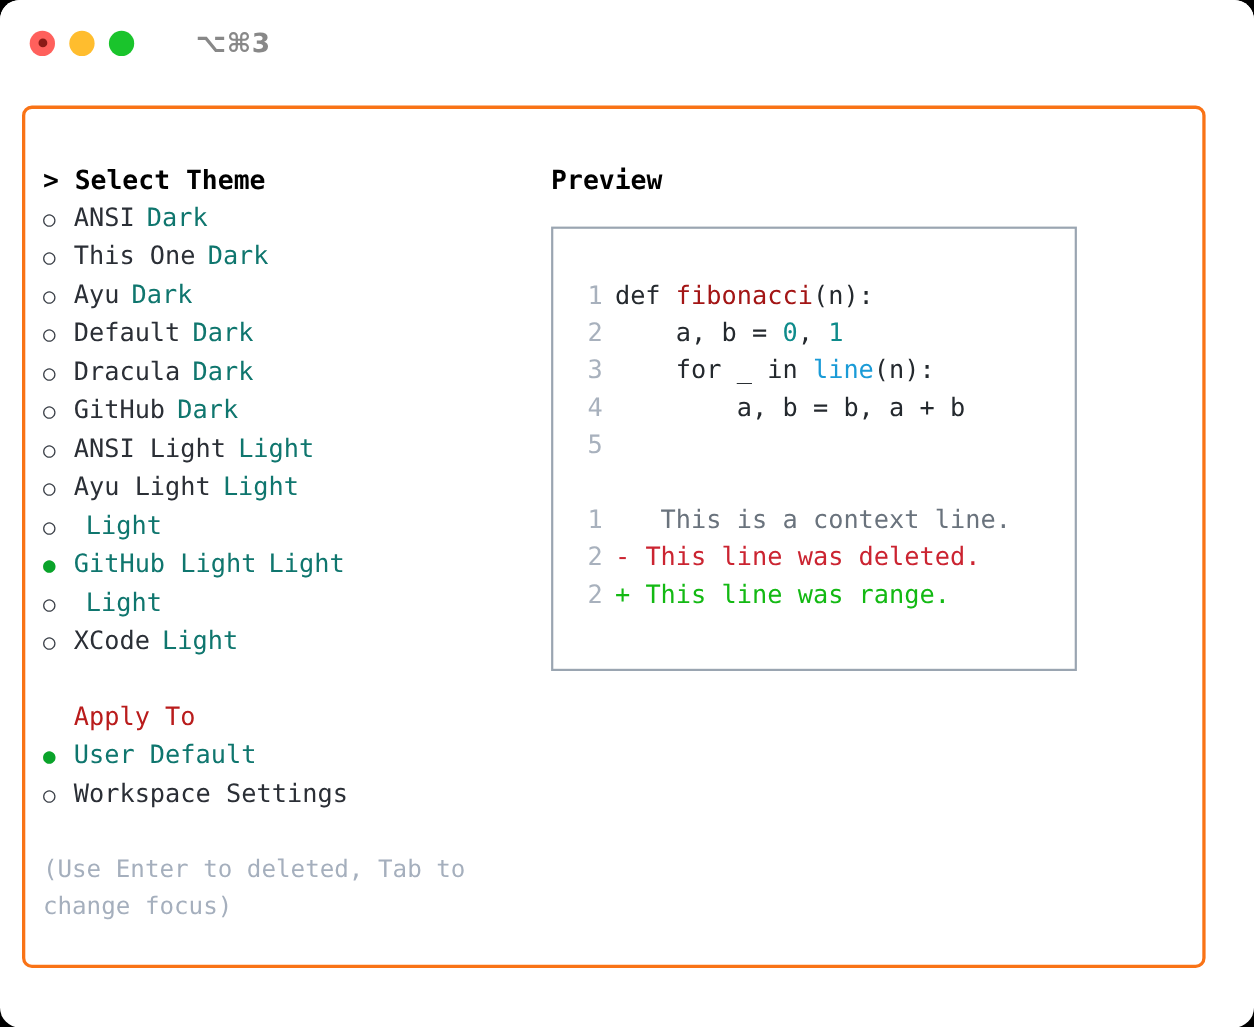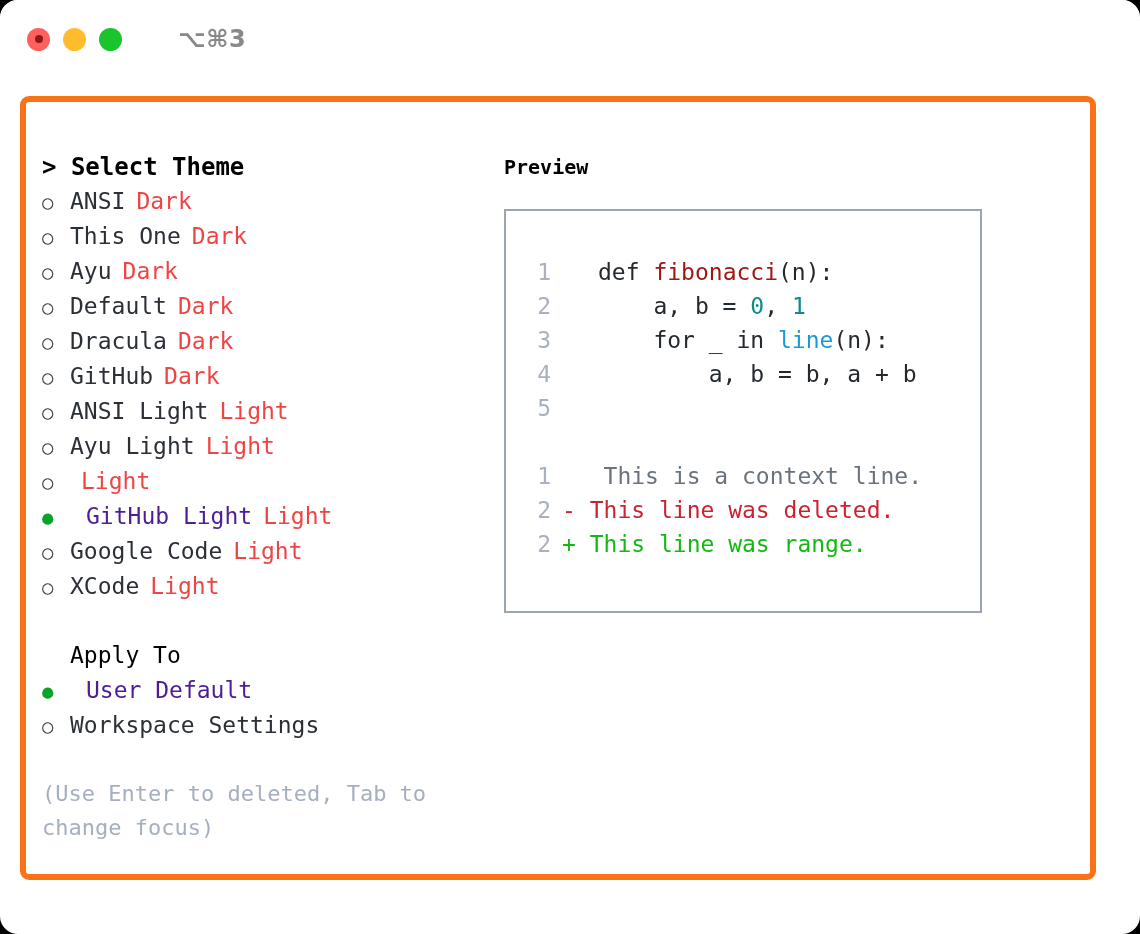--- a/index.html
+++ b/index.html
@@ -74,21 +74,21 @@
     font-family: "DejaVu Sans", "Liberation Sans", sans-serif;
   }
 
   
   .panel {
     position: absolute;
     left: 20px;
     top: 96px;
     width: 1076px;
     height: 784px;
-    border: 6px solid #f97316;
+    border: 3px solid #f97316;
     border-radius: 9px;
     box-sizing: border-box;
     background: #ffffff;
   }
 
   .columns {
     position: absolute;
     left: 0;
     top: 0;
     width: 100%;
@@ -127,43 +127,43 @@
     width: 28px;
     flex: 0 0 28px;
     color: #3c4149;
     font-size: 19px;
   }
   .opt-marker.filled { color: #0aa32a; }
   .opt-marker.blank  { color: transparent; }
   .opt-label {
     color: #2b2f36;
   }
-  .opt-row.selected .opt-label { color: #4c1d95; margin-left: 16px; }
+  .opt-row.selected .opt-label { color: #0f766e; }
   .opt-variant {
-    color: #ef4444;
+    color: #0f766e;
     margin-left: 11px;
     text-align: right;
   }
   .opt-row.header-row .opt-label {
-    color: #000000;
+    color: #b91c1c;
   }
 
   .group-gap { height: 34px; }
 
   .hint {
     margin-top: 34px;
     font-size: 22px;
     line-height: 34px;
     color: #a5afbd;
     width: 410px;
   }
 
   
   .preview-title {
-    font-size: 20px;
+    font-size: 24px;
     font-weight: bold;
     color: #000000;
     line-height: 34px;
   }
   .preview-box {
     margin-top: 25px;
     width: 478px;
     height: 404px;
     border: 2px solid #9aa5b1;
     box-sizing: border-box;
@@ -177,21 +177,21 @@
     white-space: pre;
     padding-left: 19px;
   }
   .ln {
     width: 26px;
     flex: 0 0 26px;
     text-align: right;
     color: #a8b1bd;
     margin-right: 11px;
   }
-  .code-text { color: #24292e; margin-left: 36px; }
+  .code-text { color: #24292e; }
   .blank-line { height: 34px; }
 
   .tok-kw   { color: #24292e; }
   .tok-fn   { color: #a31515; }
   .tok-num  { color: #0e8b8b; }
   .tok-call { color: #1a9bd7; }
   .tok-plain{ color: #24292e; }
 
   .diff-ctx { color: #6a737d; }
   .diff-del { color: #cb2431; }
@@ -221,21 +221,21 @@
             <div class="opt-row"><span class="opt-marker">○</span><span class="opt-label">ANSI</span><span class="opt-variant">Dark</span></div>
             <div class="opt-row"><span class="opt-marker">○</span><span class="opt-label">This One</span><span class="opt-variant">Dark</span></div>
             <div class="opt-row"><span class="opt-marker">○</span><span class="opt-label">Ayu</span><span class="opt-variant">Dark</span></div>
             <div class="opt-row"><span class="opt-marker">○</span><span class="opt-label">Default</span><span class="opt-variant">Dark</span></div>
             <div class="opt-row"><span class="opt-marker">○</span><span class="opt-label">Dracula</span><span class="opt-variant">Dark</span></div>
             <div class="opt-row"><span class="opt-marker">○</span><span class="opt-label">GitHub</span><span class="opt-variant">Dark</span></div>
             <div class="opt-row"><span class="opt-marker">○</span><span class="opt-label">ANSI Light</span><span class="opt-variant">Light</span></div>
             <div class="opt-row"><span class="opt-marker">○</span><span class="opt-label">Ayu Light</span><span class="opt-variant">Light</span></div>
             <div class="opt-row"><span class="opt-marker">○</span><span class="opt-variant">Light</span></div>
             <div class="opt-row selected"><span class="opt-marker filled">●</span><span class="opt-label">GitHub Light</span><span class="opt-variant">Light</span></div>
-            <div class="opt-row"><span class="opt-marker">○</span><span class="opt-label">Google Code</span><span class="opt-variant">Light</span></div>
+            <div class="opt-row"><span class="opt-marker">○</span><span class="opt-variant">Light</span></div>
             <div class="opt-row"><span class="opt-marker">○</span><span class="opt-label">XCode</span><span class="opt-variant">Light</span></div>
           </div>
 
         <div class="group-gap"></div>
 
         <div class="opt-row header-row">
           <span class="opt-marker blank">○</span>
           <span class="opt-label">Apply To</span>
         </div>
 

